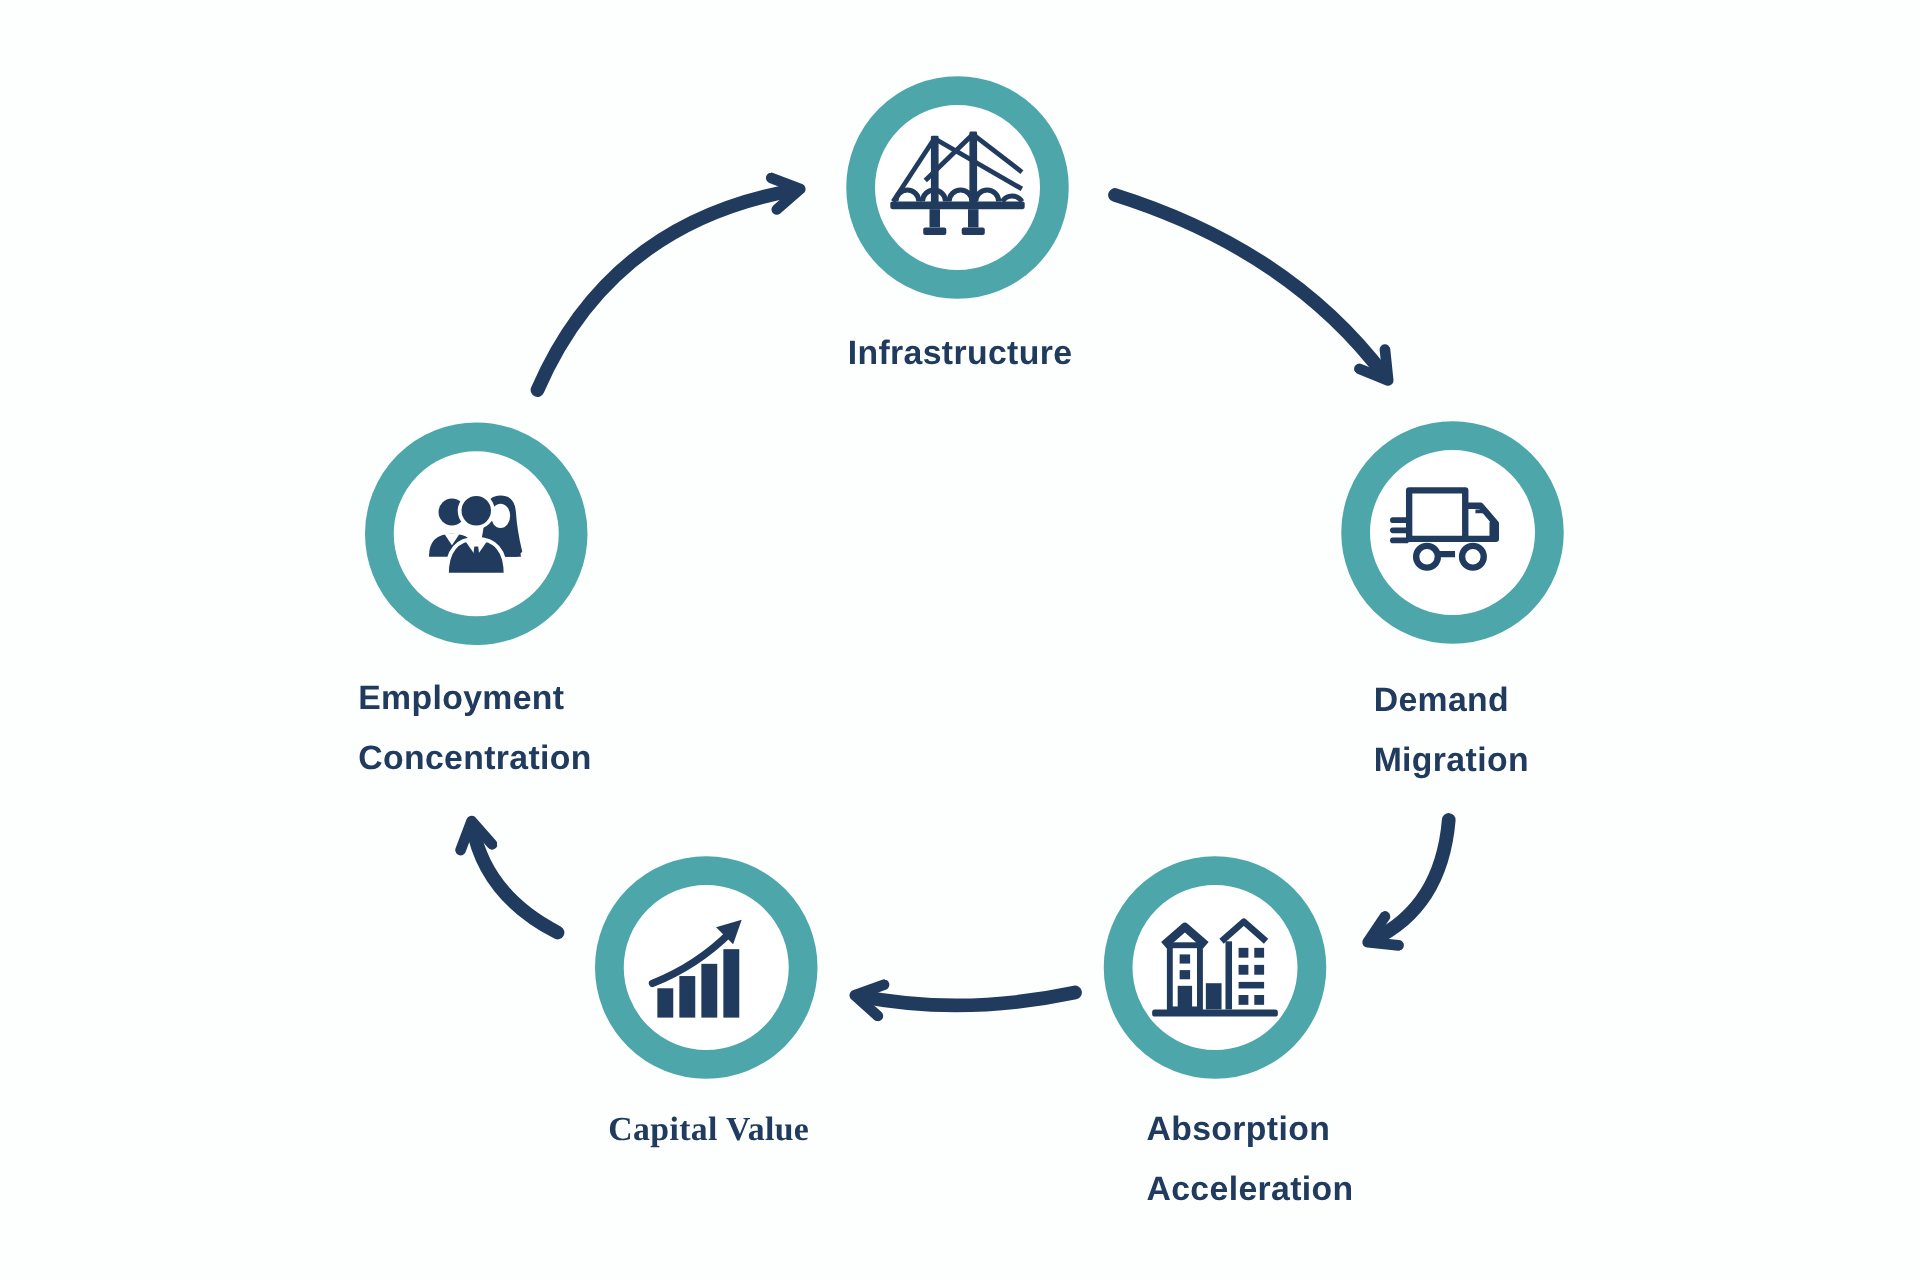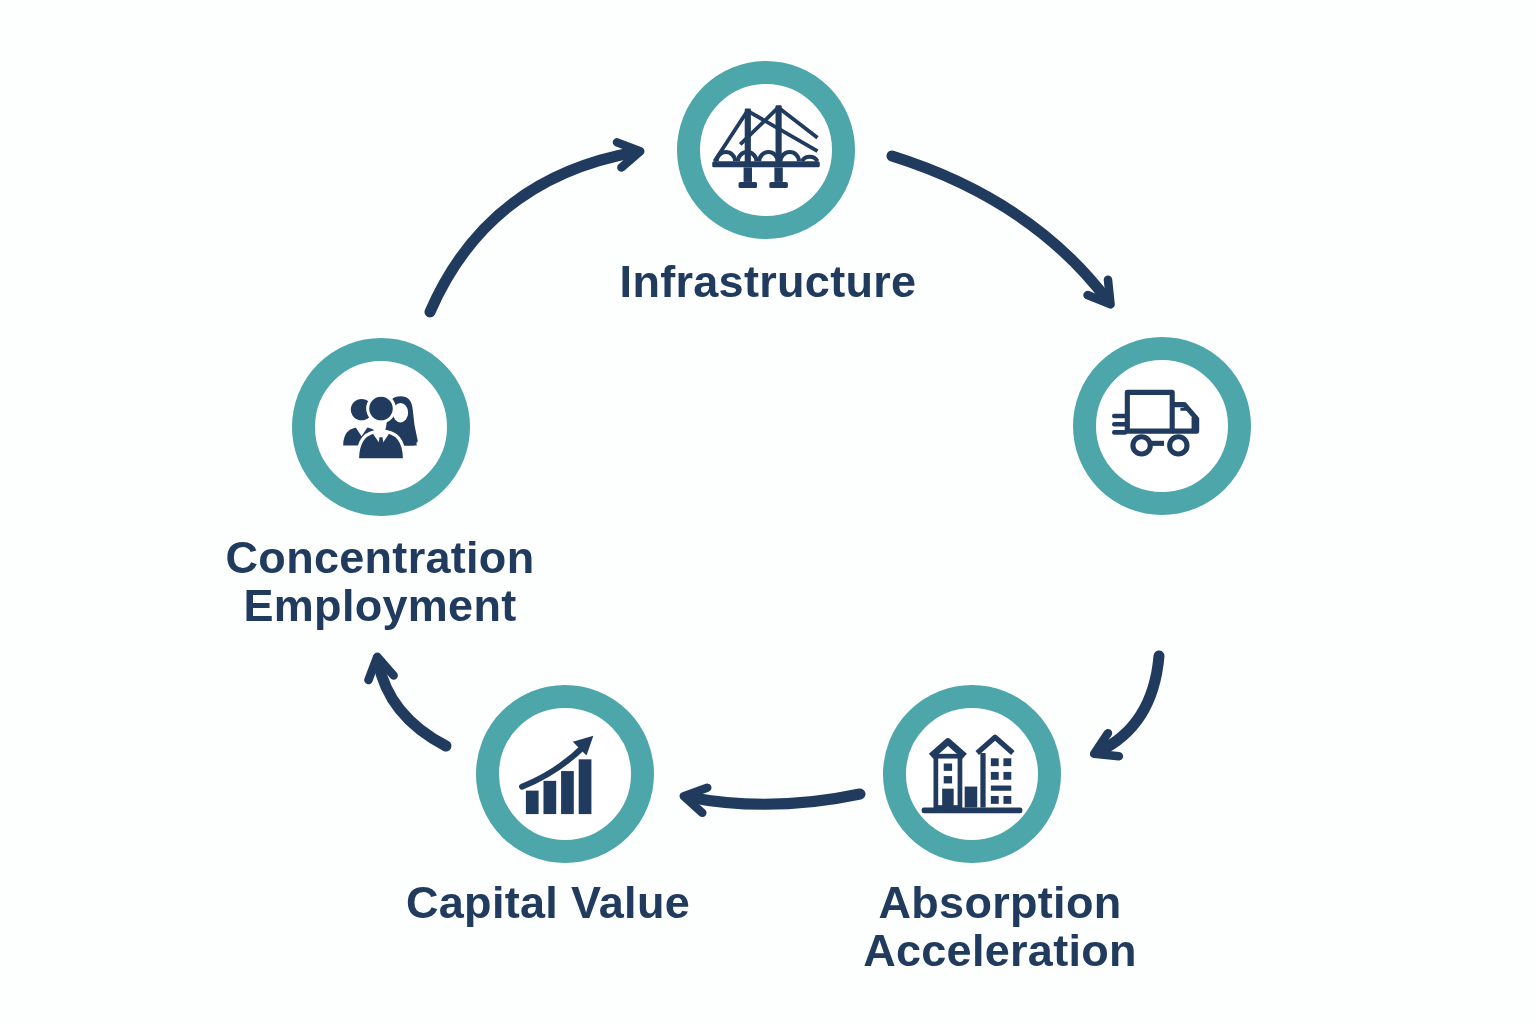--- a/index.html
+++ b/index.html
@@ -16,41 +16,41 @@
   .node-circle {
     width: 178px; height: 178px;
     border-radius: 50%;
     border: 23px solid #4CA6AA;
     background: #ffffff;
     display: flex; align-items: center; justify-content: center;
   }
   .node-label {
     position: absolute;
     transform: translateX(-50%);
-    text-align: center;
+    text-align: left;
     color: #203B5E;
     font-weight: 700;
-    font-size: 45px;
+    font-size: 27px;
     line-height: 48px;
     letter-spacing: 0.3px;
     white-space: nowrap;
   }
 
   
   .node-infrastructure  { left: 677px;  top: 61px;  }
   .node-demand          { left: 1073px; top: 337px; }
   .node-absorption      { left: 883px;  top: 685px; }
   .node-capital         { left: 476px;  top: 685px; }
   .node-employment      { left: 292px;  top: 338px; }
 
   
   .label-infrastructure { left: 768px;  top: 258px; }
   .label-demand         { left: 1161px; top: 536px; }
   .label-absorption     { left: 1000px;  top: 879px; }
-  .label-capital        { left: 548px;  top: 879px; }
+  .label-capital        { left: 567px;  top: 879px; font-family: Liberation Serif, serif; }
   .label-employment     { left: 380px;  top: 534px; }
 
   .icon-svg { display: block; }
 </style>
 </head>
 <body>
 
 <div class="stage">
 
   <svg class="arrows-layer" viewBox="0 0 1536 1024">
@@ -111,20 +111,24 @@
           <rect x="79" y="32" width="4.5" height="14" rx="1.5"></rect>
           <rect x="1" y="29" width="15" height="4.5" rx="2.2"></rect>
           <rect x="1" y="37" width="15" height="4.5" rx="2.2"></rect>
           <rect x="1" y="45" width="15" height="4.5" rx="2.2"></rect>
         </g>
         <circle cx="30" cy="60" r="8.5" fill="#fff" stroke="#203B5E" stroke-width="5"></circle>
         <circle cx="66" cy="60" r="8.5" fill="#fff" stroke="#203B5E" stroke-width="5"></circle>
       </svg>
     </div>
   </div>
+  <div class="node-label label-demand">
+    <div>Demand</div>
+    <div>Migration</div>
+  </div>
 
   <div class="node node-absorption">
     <div class="node-circle">
       <svg class="icon-svg" width="106" height="88" viewBox="0 0 100 84">
         <g stroke="#203B5E" fill="none">
           <path d="M11 25 L27 11 L43 25" stroke-width="6.5" stroke-linejoin="round"></path>
           <rect x="15.5" y="25" width="23" height="49" stroke-width="4.5"></rect>
           <path d="M55 22 L72 7 L89 22" stroke-width="5" stroke-linejoin="round"></path>
         </g>
         <g fill="#203B5E">
@@ -182,17 +186,17 @@
         <g>
           <circle cx="50" cy="26" r="13" fill="#203B5E" stroke="#fff" stroke-width="3"></circle>
           <path d="M27 76 Q27 48 50 48 Q73 48 73 76 Z" fill="#203B5E" stroke="#fff" stroke-width="3"></path>
           <path d="M41 49 L50 62 L59 49 Z" fill="#fff"></path>
           <path d="M48.5 54 L51.5 54 L53 66 L50 71 L47 66 Z" fill="#203B5E"></path>
         </g>
       </svg>
     </div>
   </div>
   <div class="node-label label-employment">
+    <div>Employment</div>
     <div>Concentration</div>
-    <div>Employment</div>
   </div>
 
 </div>
 
 </body></html>

